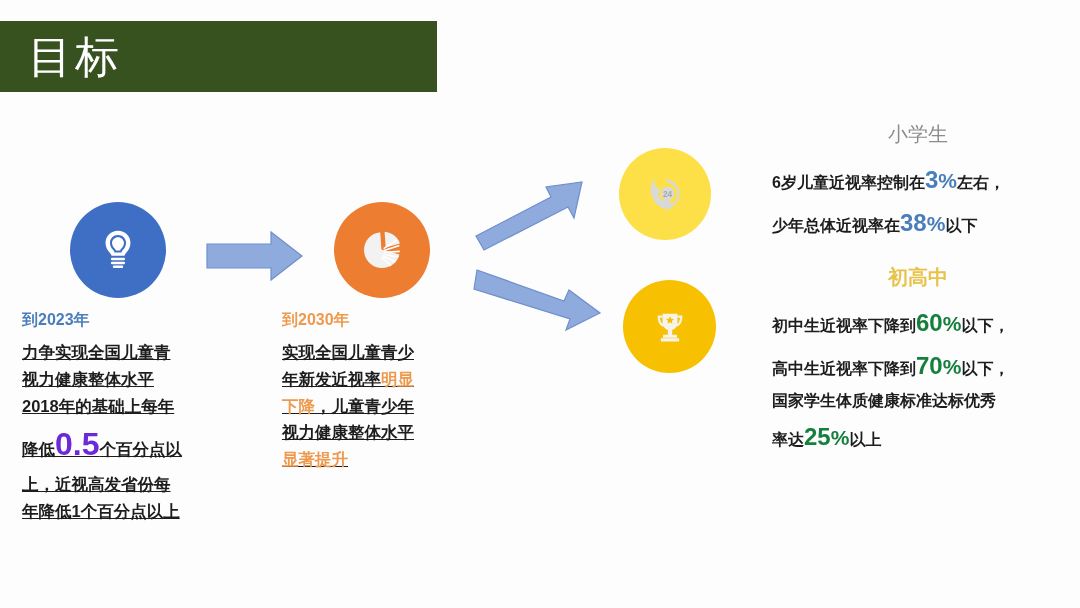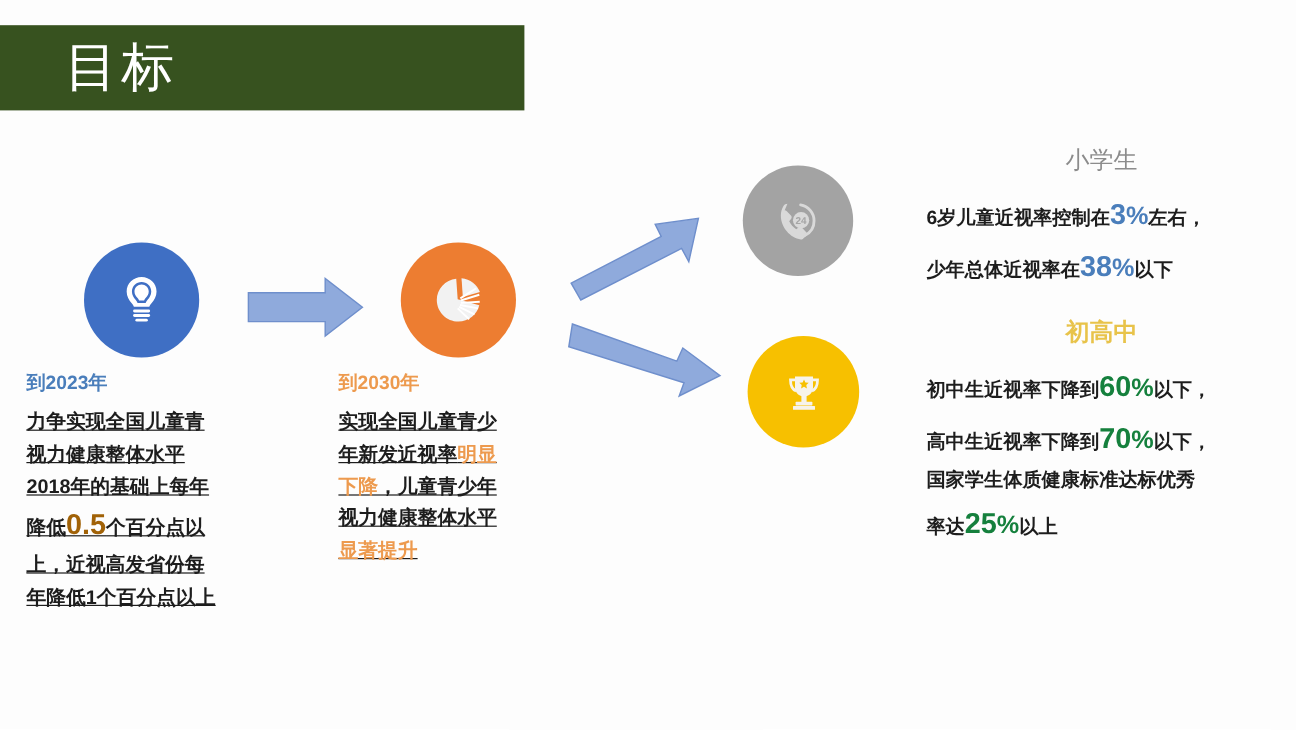--- a/index.html
+++ b/index.html
@@ -27,21 +27,21 @@
     height: 71px;
     background: #37521f;
     display: flex;
     align-items: center;
   }
   #title-text {
     color: #ffffff;
     font-size: 44px;
     font-weight: 400;
     letter-spacing: 3px;
-    margin-left: 54px;
+    margin-left: 28px;
     line-height: 1;
   }
 
   
   .circle {
     position: absolute;
     border-radius: 50%;
     display: flex;
     align-items: center;
     justify-content: center;
@@ -55,24 +55,24 @@
   }
   #circle-orange {
     left: 334px;
     top: 202px;
     width: 96px;
     height: 96px;
     background: #ed7d31;
   }
   #circle-gray {
     left: 619px;
-    top: 138px;
+    top: 148px;
     width: 92px;
     height: 92px;
-    background: #a3a3a3;
+    background: #fde047;
   }
   #circle-yellow {
     left: 623px;
     top: 280px;
     width: 93px;
     height: 93px;
     background: #f7c000;
   }
   .circle svg { display: block; }
 
@@ -101,22 +101,22 @@
     font-size: 16.5px;
     font-weight: 700;
     color: #1d1d1d;
     line-height: 1.62;
     text-align: justify;
     text-align-last: left;
     text-justify: inter-character;
     text-decoration: underline;
   }
   .block-body .big-blue {
-    color: #a16207;
-    font-size: 24px;
+    color: #6d28d9;
+    font-size: 32px;
     font-weight: 700;
   }
   .block-body .em-orange { color: #ed9a4e; }
 
   
   #block-primary   { left: 772px; top: 122px; width: 292px; }
   #block-secondary { left: 772px; top: 265px; width: 292px; }
 
   .side-head {
     font-size: 20px;

